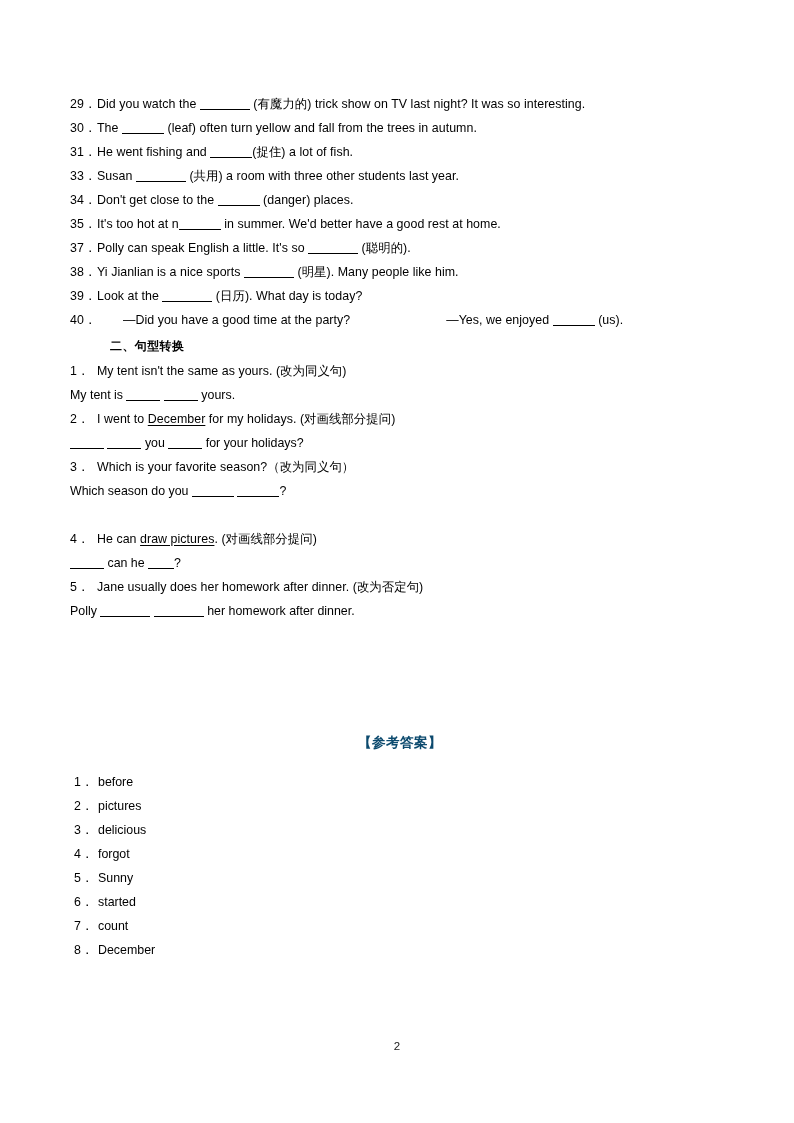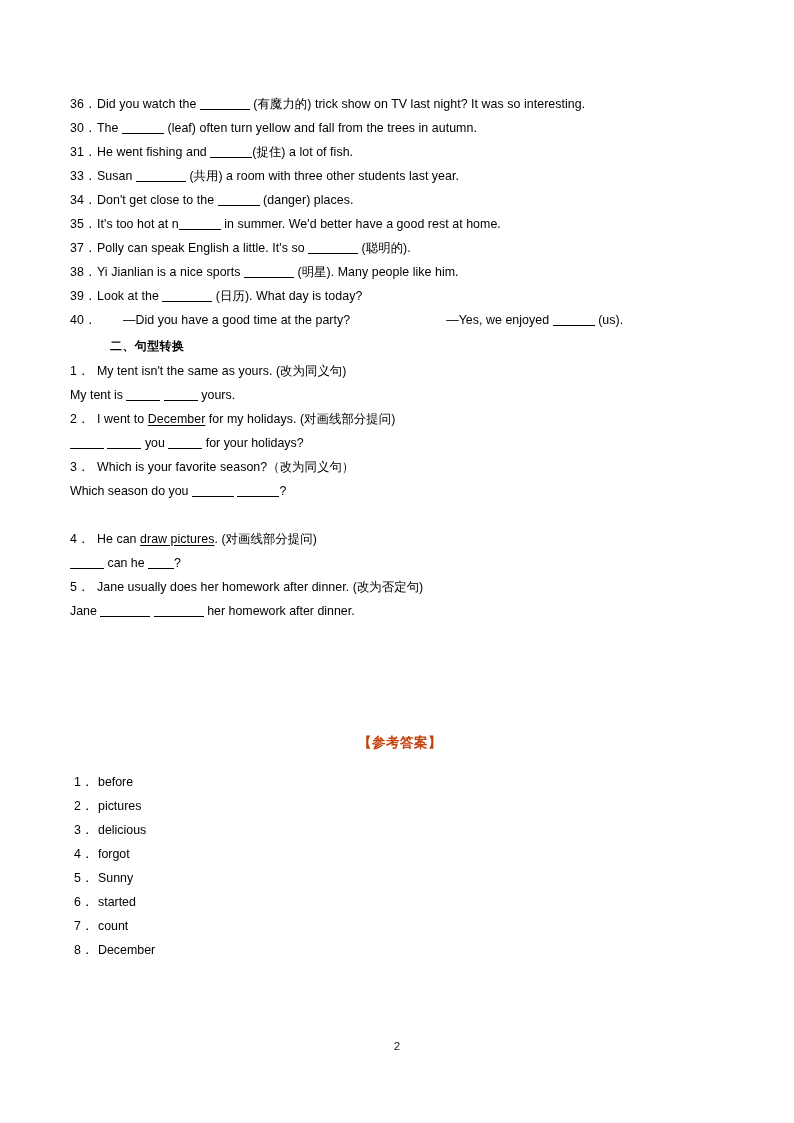--- a/index.html
+++ b/index.html
@@ -67,21 +67,21 @@
     white-space: nowrap;
   }
   .spacer-line {
     height: 24px;
   }
   .big-gap {
     height: 108px;
   }
   .answers-head {
     text-align: center;
-    color: #c2410c;
+    color: #0c4a6e;
     font-weight: bold;
     font-size: 13.6px;
     line-height: 24px;
     letter-spacing: 0.4px;
   }
   .key-list {
     margin-top: 15px;
   }
   .key-item {
     font-size: 12.4px;
@@ -107,21 +107,21 @@
 </style>
 </head>
 <body>
 
 <div class="page">
   <div class="content">
 
     <div>
 
       <div class="q-line">
-        <span class="q-num">36．</span><span>Did you watch the </span><span class="blank b-lg"></span><span> (有魔力的) trick show on TV last night? It was so interesting.</span>
+        <span class="q-num">29．</span><span>Did you watch the </span><span class="blank b-lg"></span><span> (有魔力的) trick show on TV last night? It was so interesting.</span>
       </div>
 
       <div class="q-line">
         <span class="q-num">30．</span><span>The </span><span class="blank b-md"></span><span> (leaf) often turn yellow and fall from the trees in autumn.</span>
       </div>
 
       <div class="q-line">
         <span class="q-num">31．</span><span>He went fishing and </span><span class="blank b-md"></span><span>(捉住) a lot of fish.</span>
       </div>
 
@@ -188,21 +188,21 @@
         <span class="q-num">4．</span><span>He can </span><span class="uline">draw pictures</span><span>. (对画线部分提问)</span>
       </div>
       <div class="ans-line">
         <span class="blank b-sm"></span><span> can he </span><span class="blank b-xs"></span><span>?</span>
       </div>
 
       <div class="q-line">
         <span class="q-num">5．</span><span>Jane usually does her homework after dinner. (改为否定句)</span>
       </div>
       <div class="ans-line">
-        <span>Jane </span><span class="blank b-lg"></span><span> </span><span class="blank b-lg"></span><span> her homework after dinner.</span>
+        <span>Polly </span><span class="blank b-lg"></span><span> </span><span class="blank b-lg"></span><span> her homework after dinner.</span>
       </div>
 
     </div>
 
     <div class="big-gap"></div>
 
     <div class="answers-head">【参考答案】</div>
 
     <div class="key-list">
       <div class="key-item">

